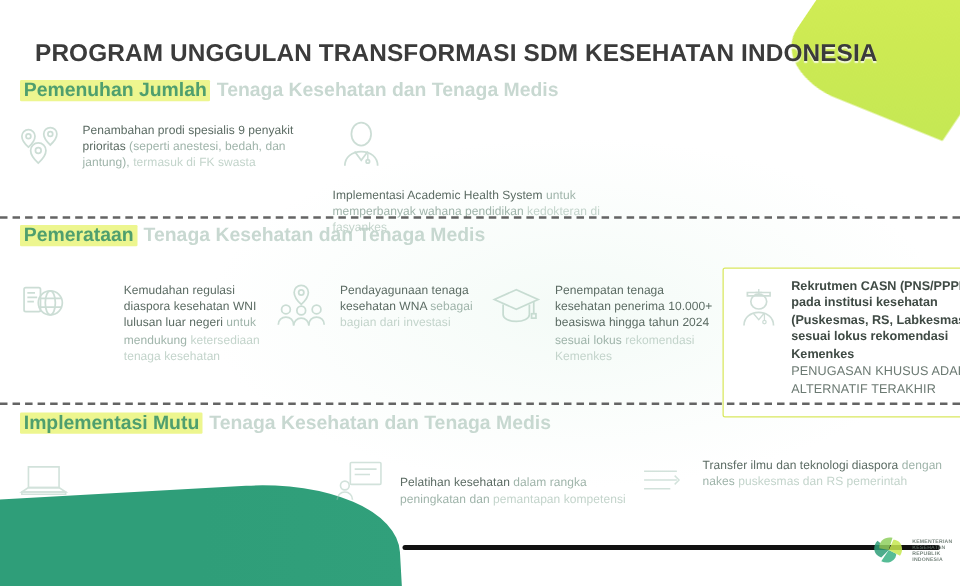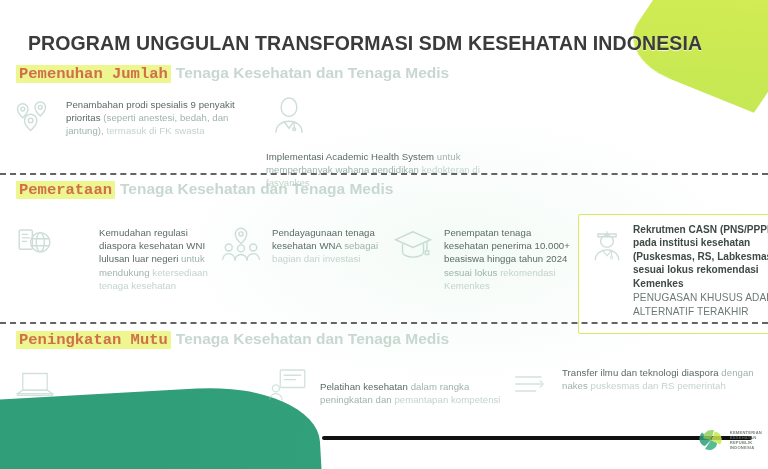--- a/index.html
+++ b/index.html
@@ -58,25 +58,24 @@
   .section-head {
     position: relative; height: 22px;
     padding-left: 16px;
     font-size: 15.5px; font-weight: bold;
     white-space: nowrap;
     color: #b8d1c6;
     opacity: .75;
   }
   .hl {
     background: #e8f36a;
-    color: #c2410c;
+    color: #15803d;
     padding: 0 3px;
     border-radius: 1px;
     text-shadow: 0 0 1px rgba(220,235,120,.9);
-    font-family: Liberation Mono, monospace;
   }
   .section-head .rest { color: #b6ccc2; margin-left: 5px; }
 
   .divider {
     position: absolute; left: 0; width: 768px; height: 0;
     border-top: 2px dashed #4a4a4a; opacity: .85;
   }
   #divider-0 { top: 173px; }
   #divider-1 { top: 322px; }
 
@@ -283,21 +282,21 @@
         </span>
       </div>
 
     </div>
   </div>
 
   <div class="divider" id="divider-1"></div>
 
   <div class="section" id="section-2">
     <div class="section-head">
-      <span class="hl">Peningkatan Mutu</span><span class="rest">Tenaga Kesehatan dan Tenaga Medis</span>
+      <span class="hl">Implementasi Mutu</span><span class="rest">Tenaga Kesehatan dan Tenaga Medis</span>
     </div>
     <div class="items" style="height:70px">
 
       <div class="item" id="s2-i0">
         <span class="icon-wrap">
           <svg viewBox="0 0 48 44" fill="none" stroke="#9dc0b0" stroke-width="1.5">
             <path d="M10 10h28v19H10z"></path>
             <path d="M4 33l6-4h28l6 4z"></path>
             <path d="M4 33h40v2H4z"></path>
           </svg>

